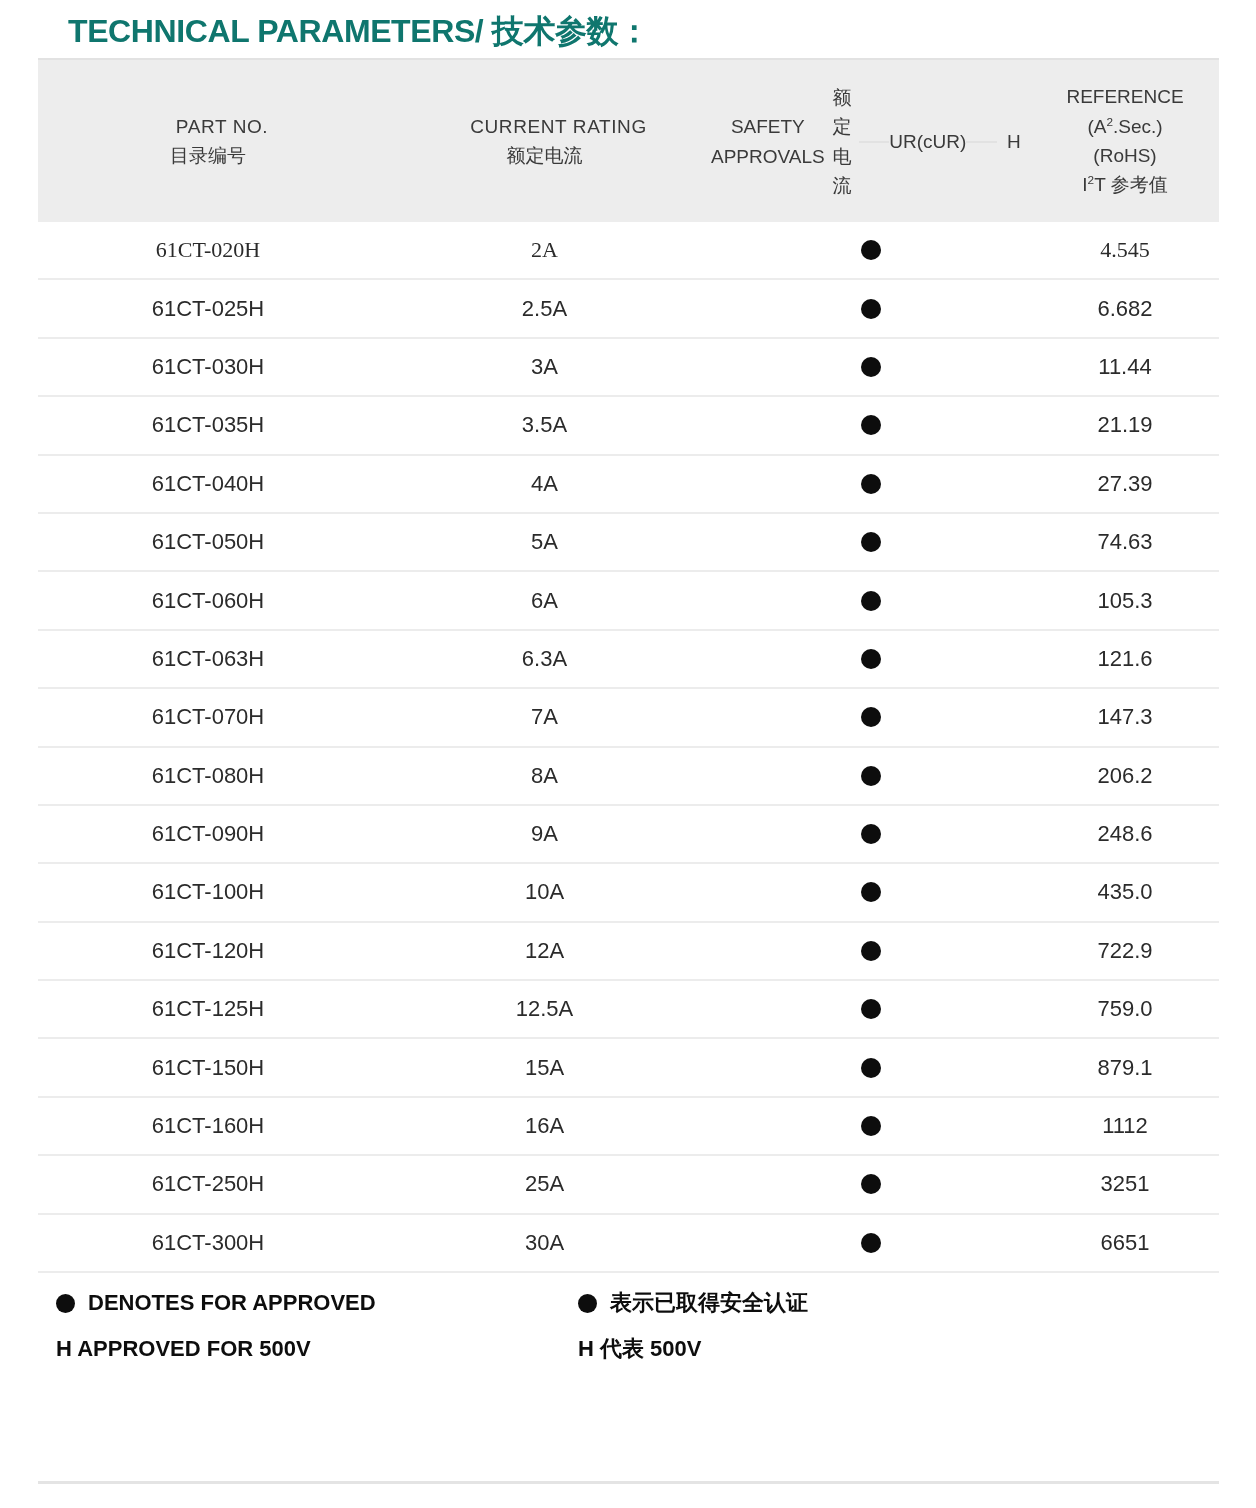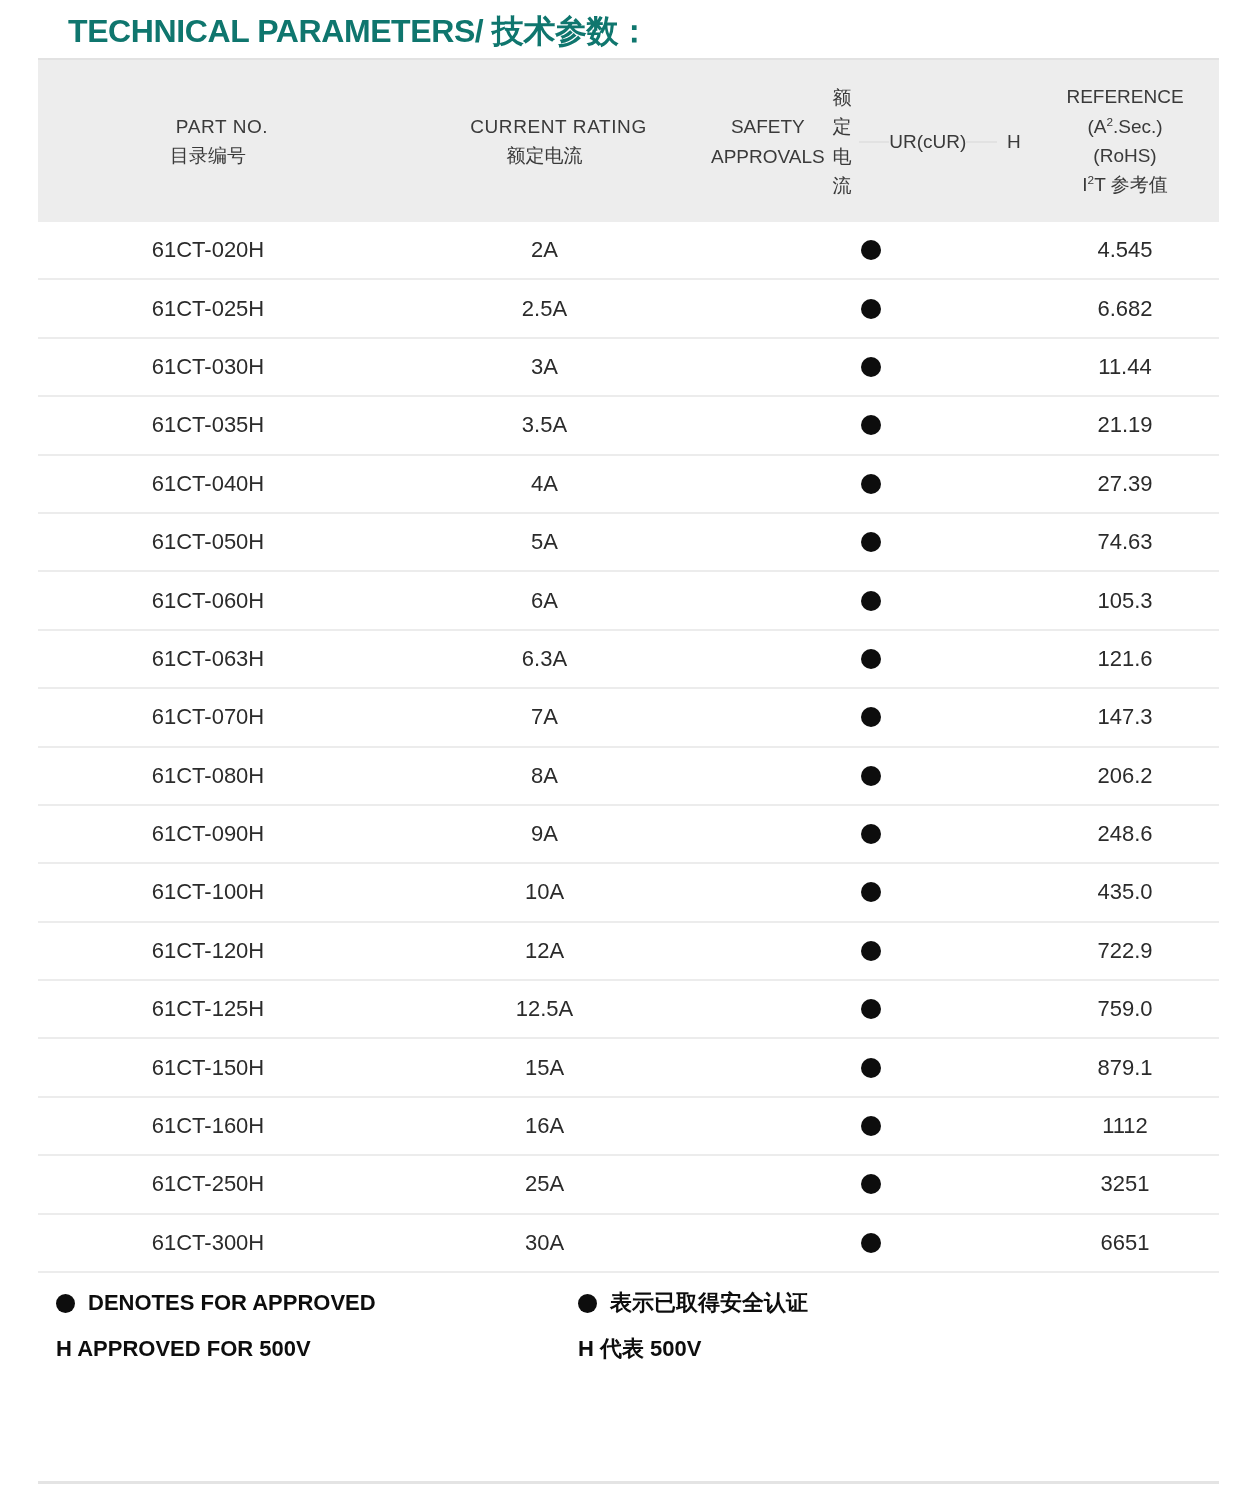--- a/index.html
+++ b/index.html
@@ -89,21 +89,21 @@
 
   
   .tbody { width: 100%; }
 
   .trow {
     display: flex;
     align-items: center;
     height: 58.4px;
     border-bottom: 2px solid #ececec;
   }
-  .trow:first-child { border-top: none; }
+  .trow:first-child { border-top: none; font-family: Liberation Serif, serif; }
 
   .td {
     text-align: center;
     color: #2b2b2b;
     font-size: 22px;
     font-weight: normal;
   }
   .td-part    { width: 340px; }
   .td-current { width: 333px; }
   .td-safety  { width: 320px; display: flex; align-items: center; justify-content: center; }

